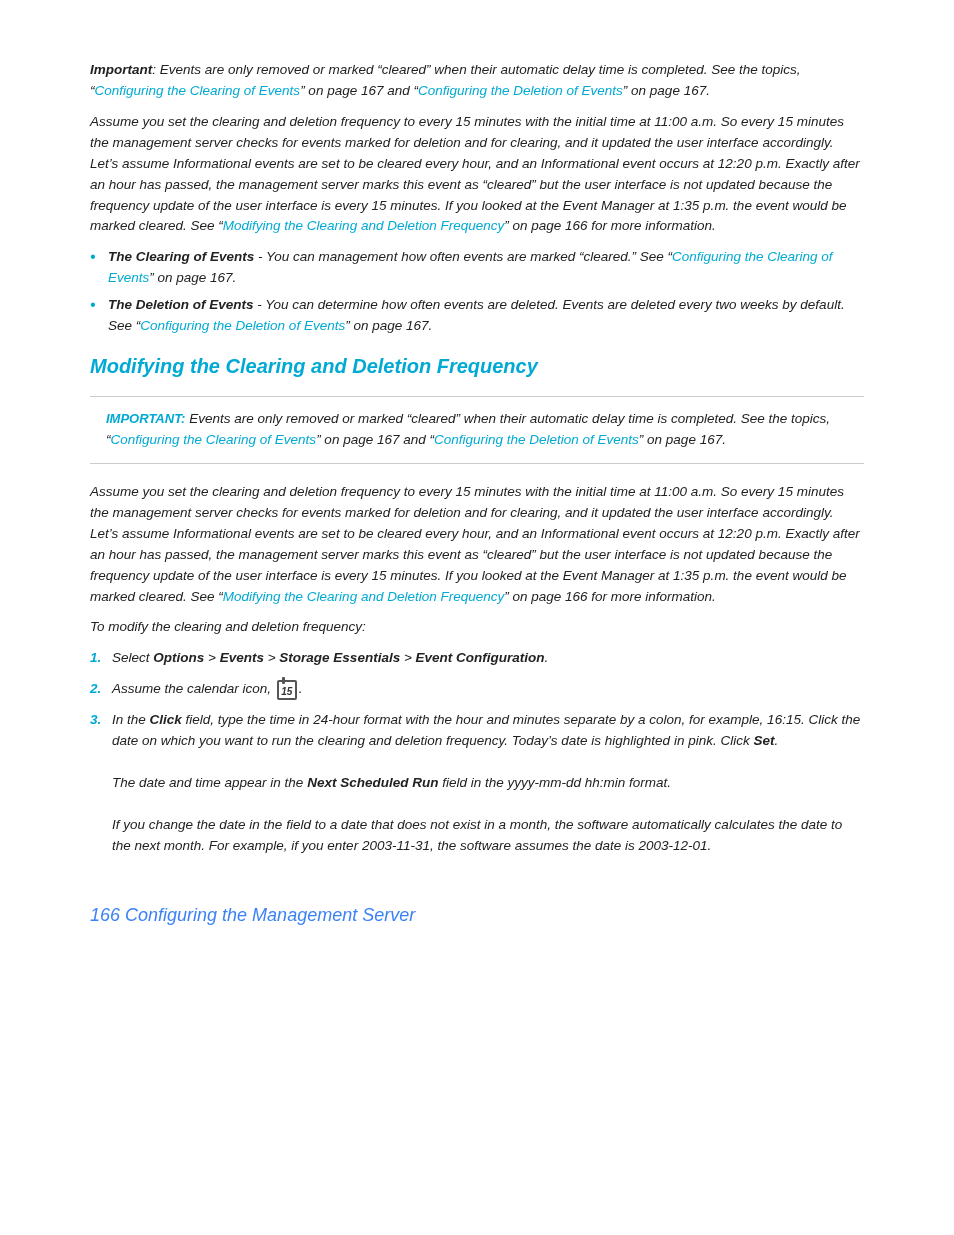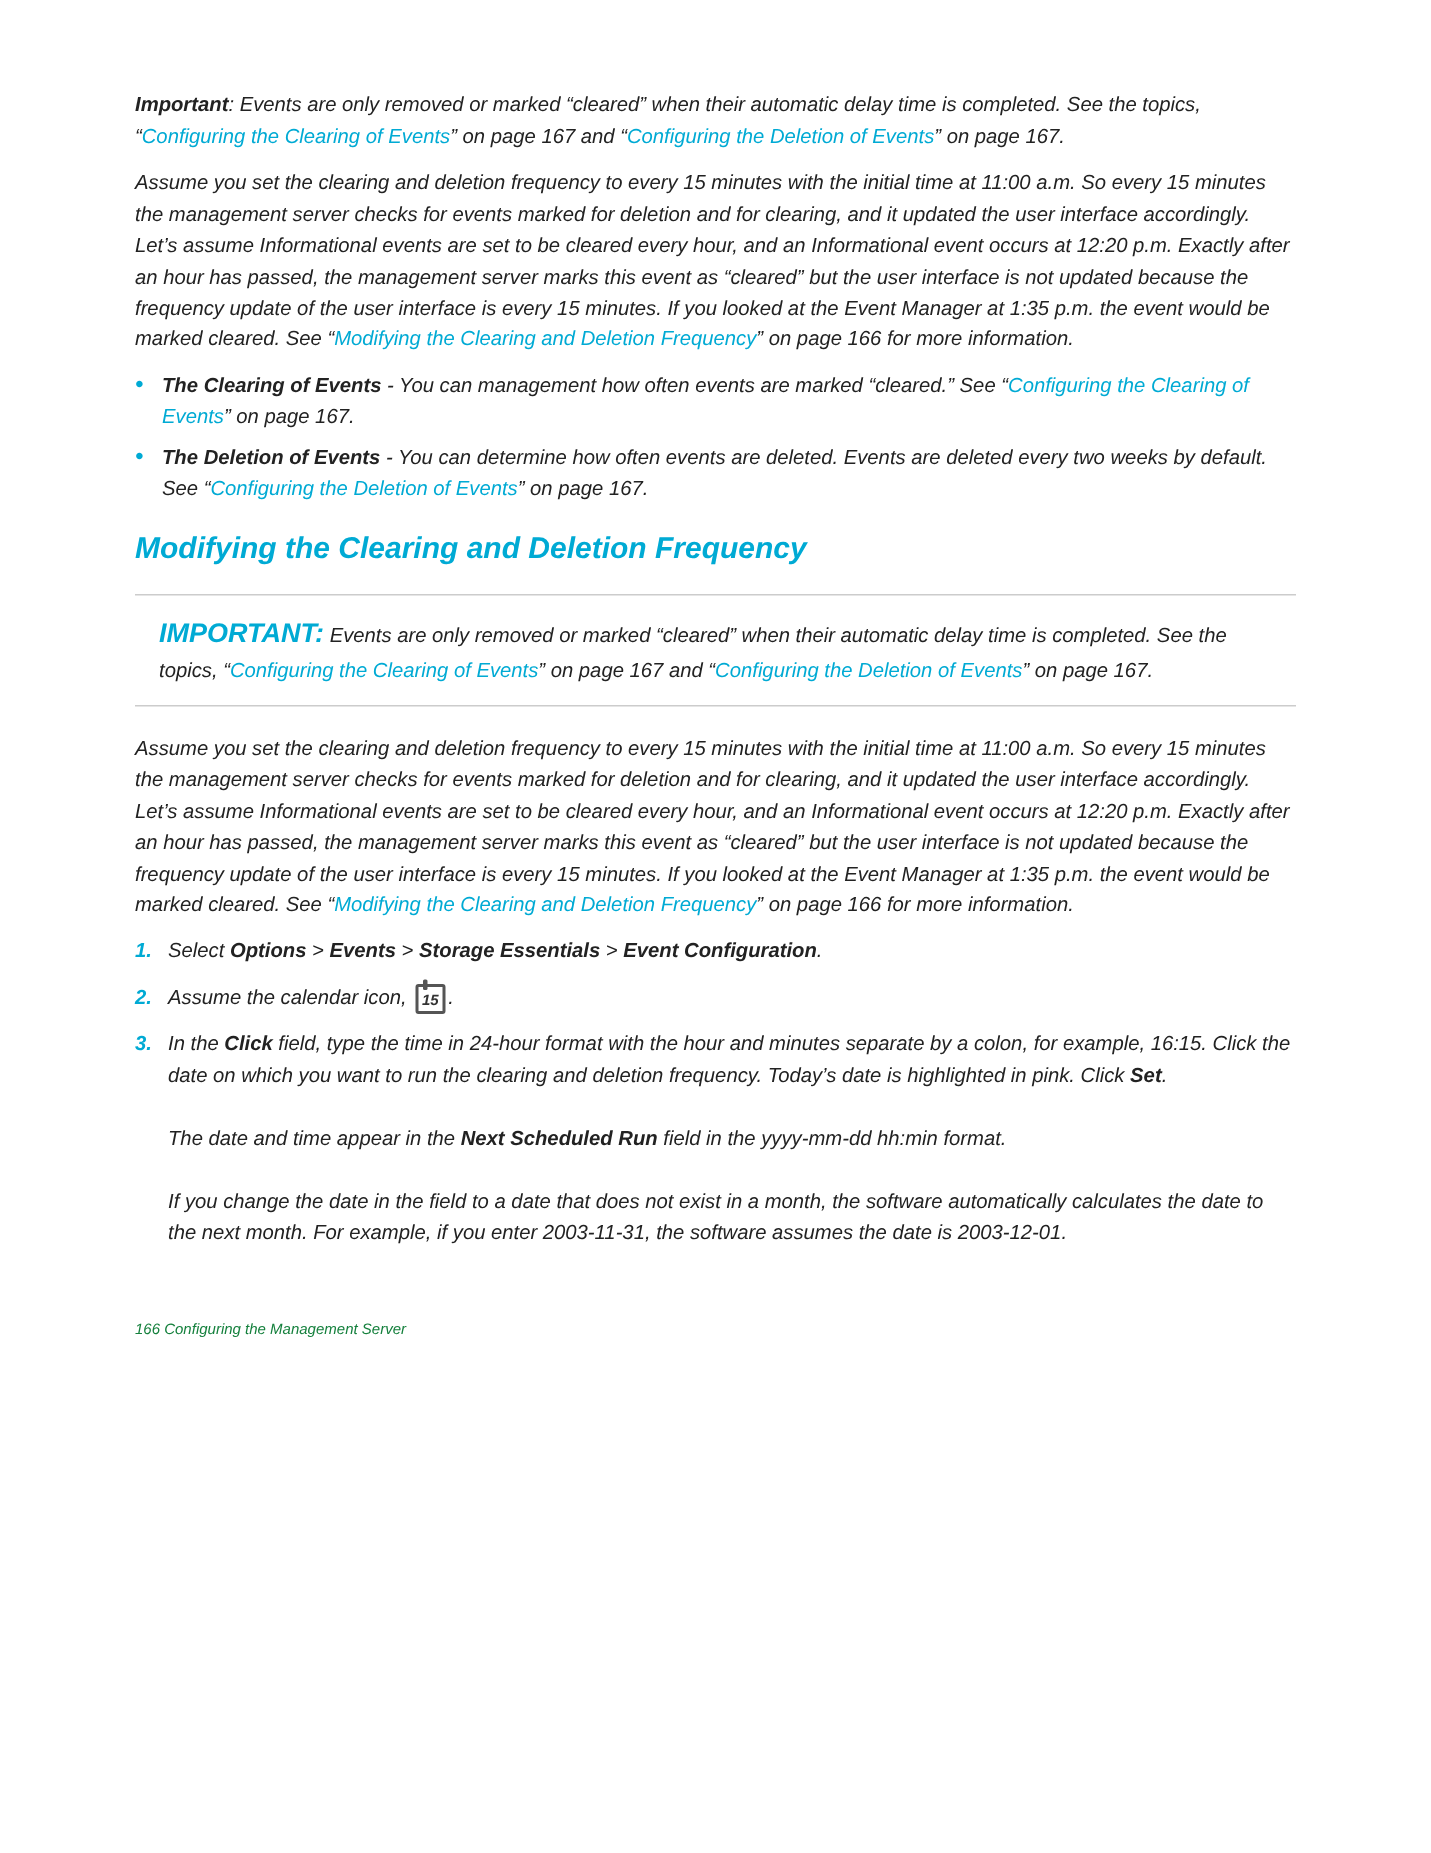--- a/index.html
+++ b/index.html
@@ -53,21 +53,21 @@
     .important-box {
       border-top: 1px solid #ccc;
       border-bottom: 1px solid #ccc;
       padding: 12px 16px;
       margin: 18px 0 18px 0;
       background: #fff;
     }
     .important-box .imp-label {
       color: #00aad4;
       font-weight: bold;
-      font-size: 18px;
+      font-size: 13px;
     }
     .important-box p {
       margin: 0;
       line-height: 1.55;
     }
 
     .numbered-list {
       list-style: none;
       margin: 10px 0 10px 0;
       padding: 0;
@@ -114,22 +114,22 @@
       left: 3px;
       width: 3px;
       height: 7px;
       background: #555;
       border-radius: 1px;
     }
 
     .page-footer {
       margin-top: 40px;
       padding-top: 8px;
-      font-size: 10px;
-      color: #15803d;
+      font-size: 18px;
+      color: #3b82f6;
     }
   </style>
 </head>
 <body>
 
 <div class="page">
 
   <p>
     <span class="bold">Important</span><span>: Events are only removed or marked “cleared” when their automatic delay time is completed. See the topics, “</span><a class="link" href="#">Configuring the Clearing of Events</a><span>” on page 167 and “</span><a class="link" href="#">Configuring the Deletion of Events</a><span>” on page 167.</span>
   </p>
@@ -153,20 +153,21 @@
   <div class="important-box">
     <p>
       <span class="imp-label">IMPORTANT:</span><span>  Events are only removed or marked “cleared” when their automatic delay time is completed. See the topics, “</span><a class="link" href="#">Configuring the Clearing of Events</a><span>” on page 167 and “</span><a class="link" href="#">Configuring the Deletion of Events</a><span>” on page 167.</span>
     </p>
   </div>
 
   <p>
     <span>Assume you set the clearing and deletion frequency to every 15 minutes with the initial time at 11:00 a.m. So every 15 minutes the management server checks for events marked for deletion and for clearing, and it updated the user interface accordingly. Let’s assume Informational events are set to be cleared every hour, and an Informational event occurs at 12:20 p.m. Exactly after an hour has passed, the management server marks this event as “cleared” but the user interface is not updated because the frequency update of the user interface is every 15 minutes. If you looked at the Event Manager at 1:35 p.m. the event would be marked cleared. See “</span><a class="link" href="#">Modifying the Clearing and Deletion Frequency</a><span>” on page 166 for more information.</span>
   </p>
 
+  <p>To modify the clearing and deletion frequency:</p>
 
   <ol class="numbered-list">
     <li>
       <span class="num link bold">1.</span>
       <span>Select </span><span class="bold">Options</span><span> &gt; </span><span class="bold">Events</span><span> &gt; </span><span class="bold">Storage Essentials</span><span> &gt; </span><span class="bold">Event Configuration</span><span>.</span>
     </li>
     <li>
       <span class="num link bold">2.</span>
       <span>Assume the calendar icon, </span><span class="calendar-icon"></span><span>.</span>
     </li>

